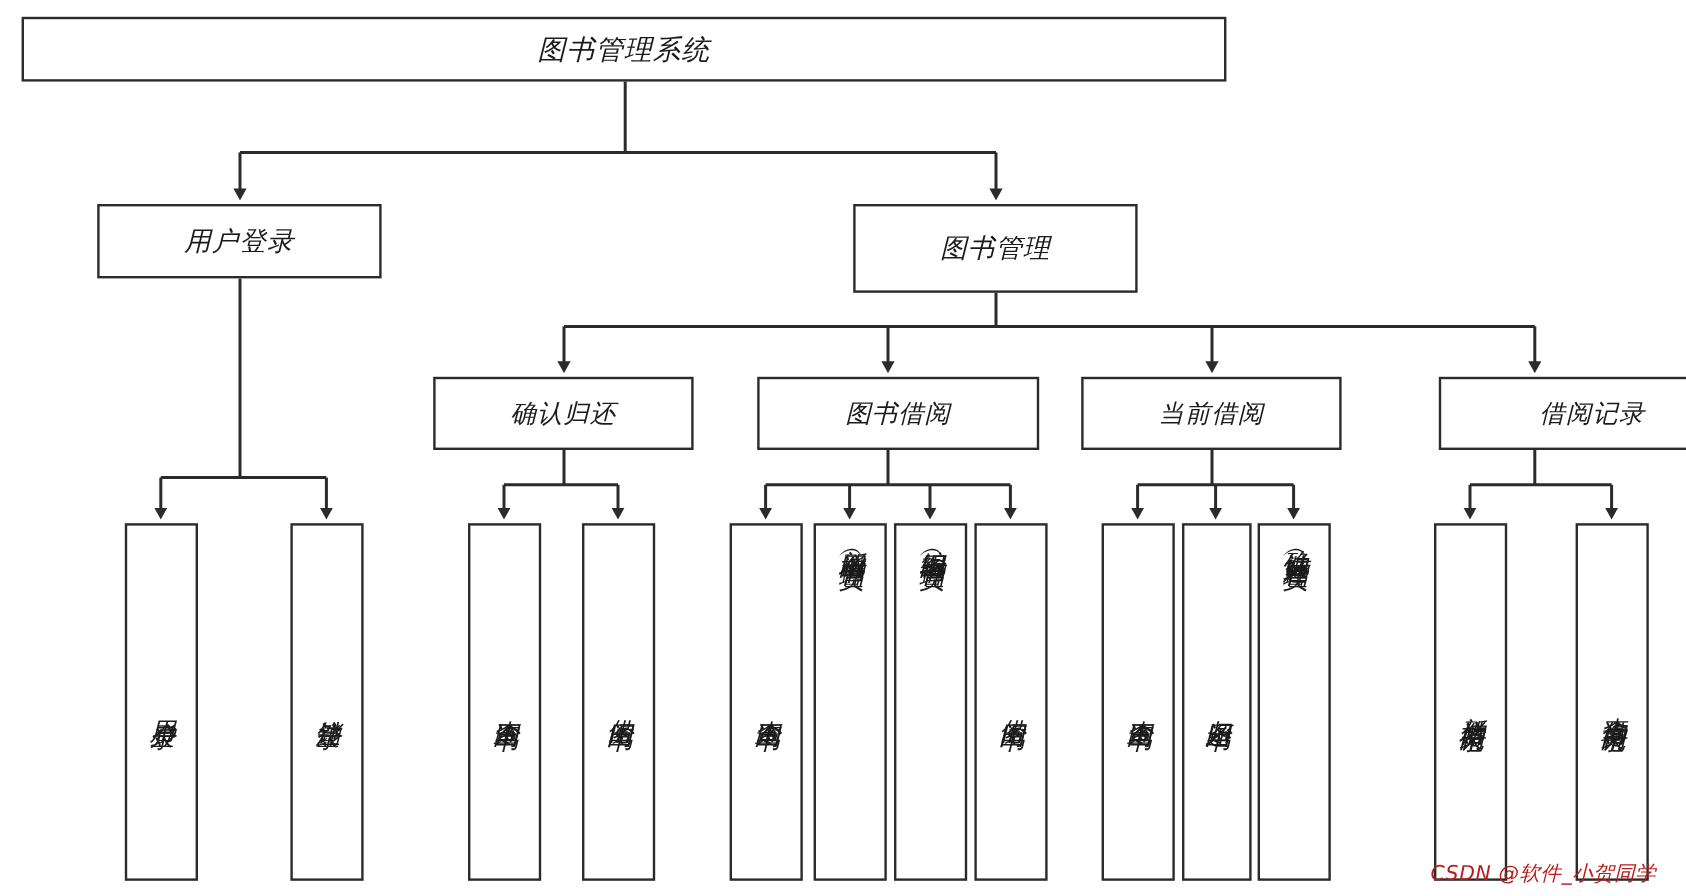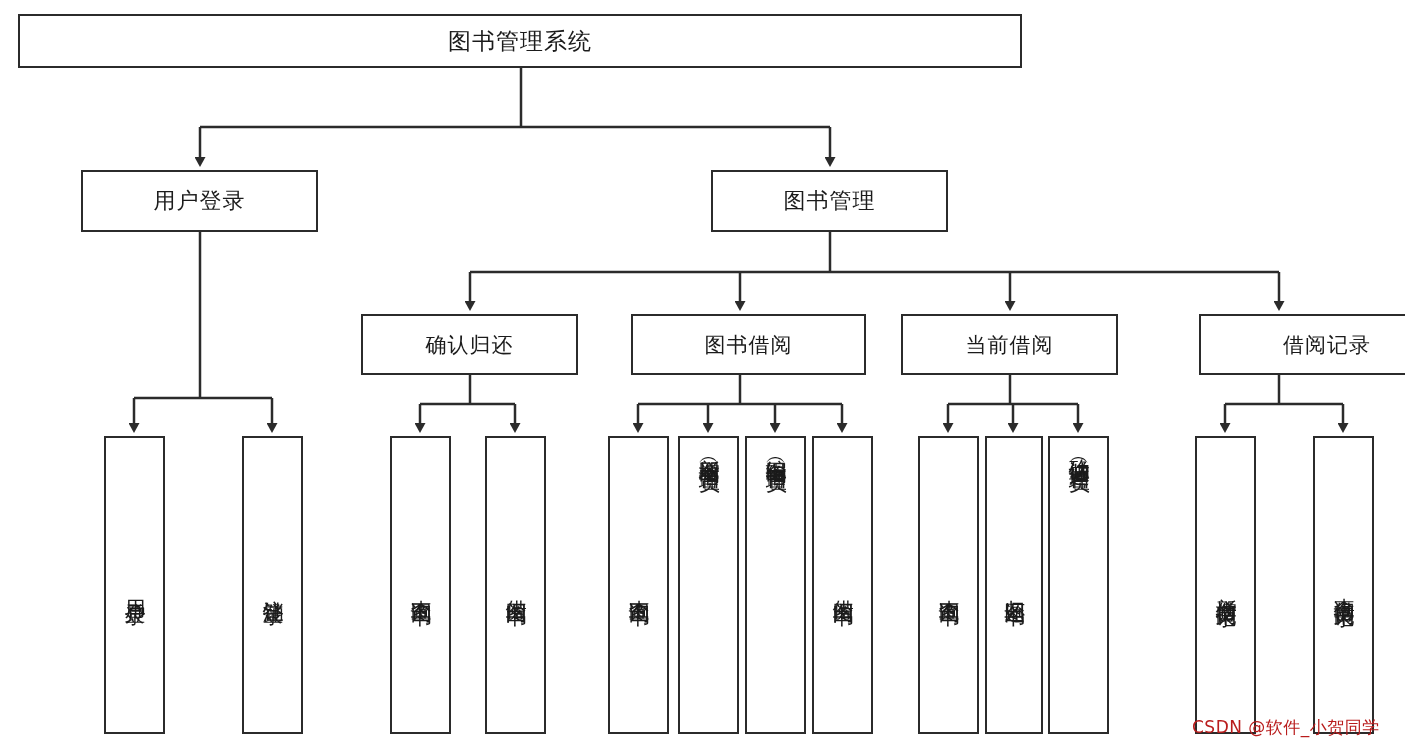--- a/index.html
+++ b/index.html
@@ -9,20 +9,21 @@
   }
   body {
     font-family: "DejaVu Sans", "Liberation Sans", sans-serif;
   }
   #canvas {
     position: relative;
     width: 1405px;
     height: 747px;
     background: #ffffff;
     overflow: hidden;
+    font-style: italic;
   }
   #edges {
     position: absolute;
     left: 0;
     top: 0;
     width: 1405px;
     height: 747px;
   }
   .node {
     position: absolute;
@@ -126,21 +127,21 @@
     </g>
   </svg>
 
   <div class="node root" style="left:18px; top:14px; width:1004px; height:54px;">
     <span>图书管理系统</span>
   </div>
 
   <div class="node level1" style="left:81px; top:170px; width:237px; height:62px;">
     <span>用户登录</span>
   </div>
-  <div class="node level1" style="left:711px; top:170px; width:237px; height:62px;">
+  <div class="node level1" style="left:711px; top:170px; width:237px; height:74px;">
     <span>图书管理</span>
   </div>
 
   <div class="node level2" style="left:361px; top:314px; width:217px; height:61px;">
     <span>确认归还</span>
   </div>
   <div class="node level2" style="left:631px; top:314px; width:235px; height:61px;">
     <span>图书借阅</span>
   </div>
   <div class="node level2" style="left:901px; top:314px; width:217px; height:61px;">

